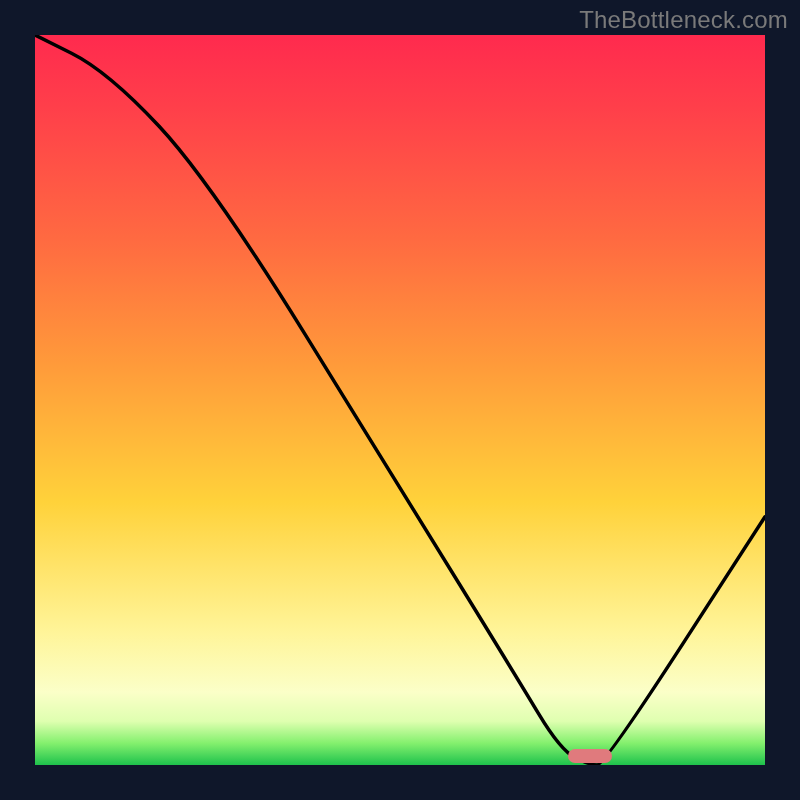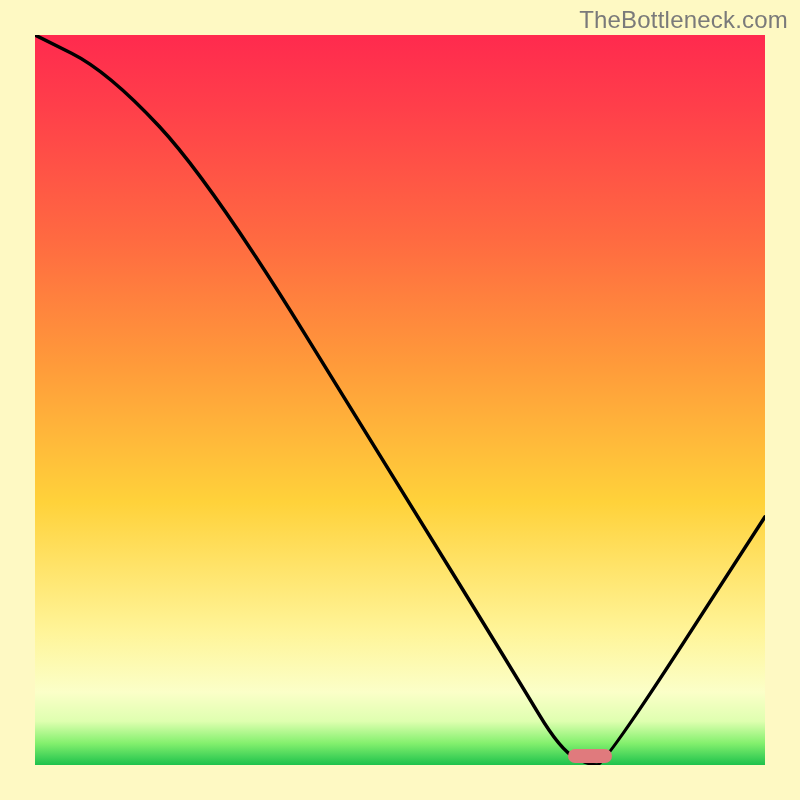--- a/index.html
+++ b/index.html
@@ -7,21 +7,21 @@
     padding: 0;
     width: 800px;
     height: 800px;
     background: #000;
     font-family: Arial, Helvetica, sans-serif;
   }
   .frame {
     position: relative;
     width: 800px;
     height: 800px;
-    background: #fef9c3;
+    background: #0f172a;
   }
   .plot-area {
     position: absolute;
     left: 35px;
     top: 35px;
     width: 730px;
     height: 730px;
     overflow: hidden;
   }
   .gradient-bg {

